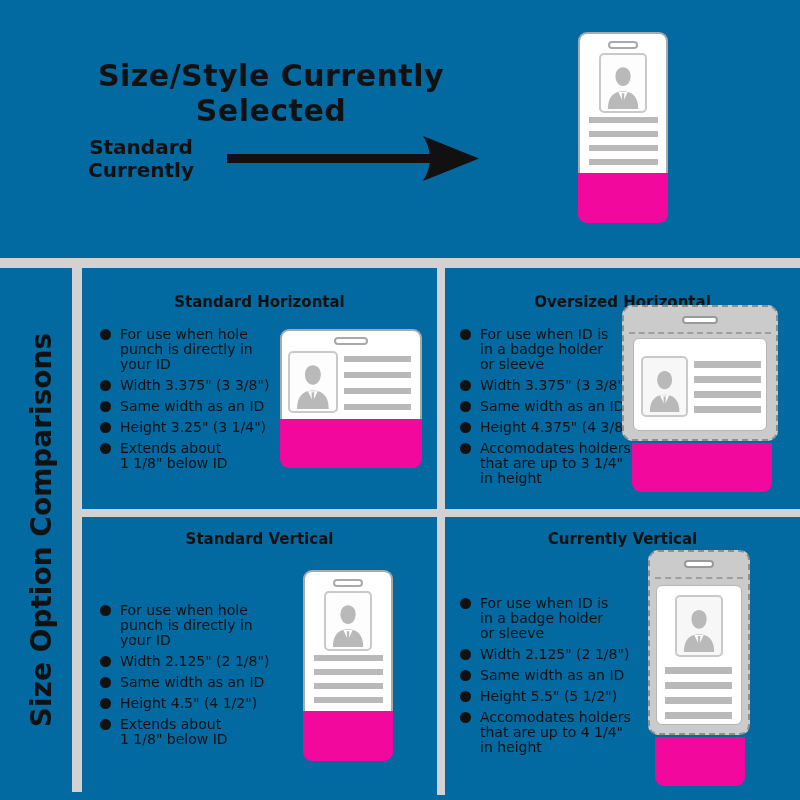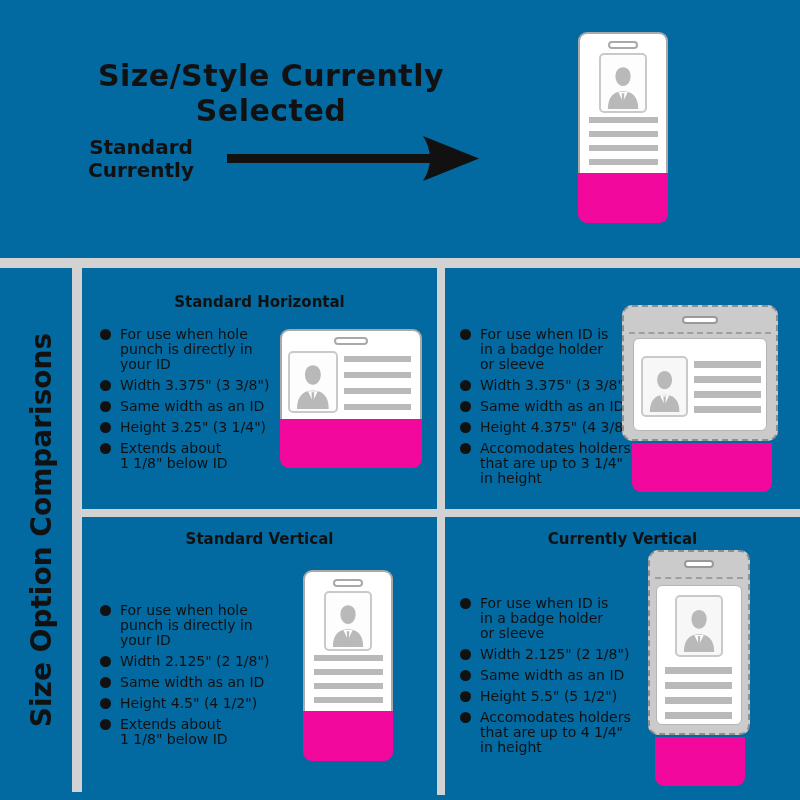--- a/index.html
+++ b/index.html
@@ -190,20 +190,21 @@
         <div class="bar hs-b1"></div>
         <div class="bar hs-b2"></div>
         <div class="bar hs-b3"></div>
         <div class="bar hs-b4"></div>
       </div>
       <div class="hs-pink"></div>
     </div>
   </section>
 
   <section class="quad q2">
+    <h2 class="q-title">Oversized Horizontal</h2>
     <div class="bullets">
       <div class="bullet">
           <span class="dot"></span>
           <span class="txt">For use when ID is
 in a badge holder
 or sleeve</span>
         </div>
       <div class="bullet">
           <span class="dot"></span>
           <span class="txt">Width 3.375" (3 3/8")</span>

